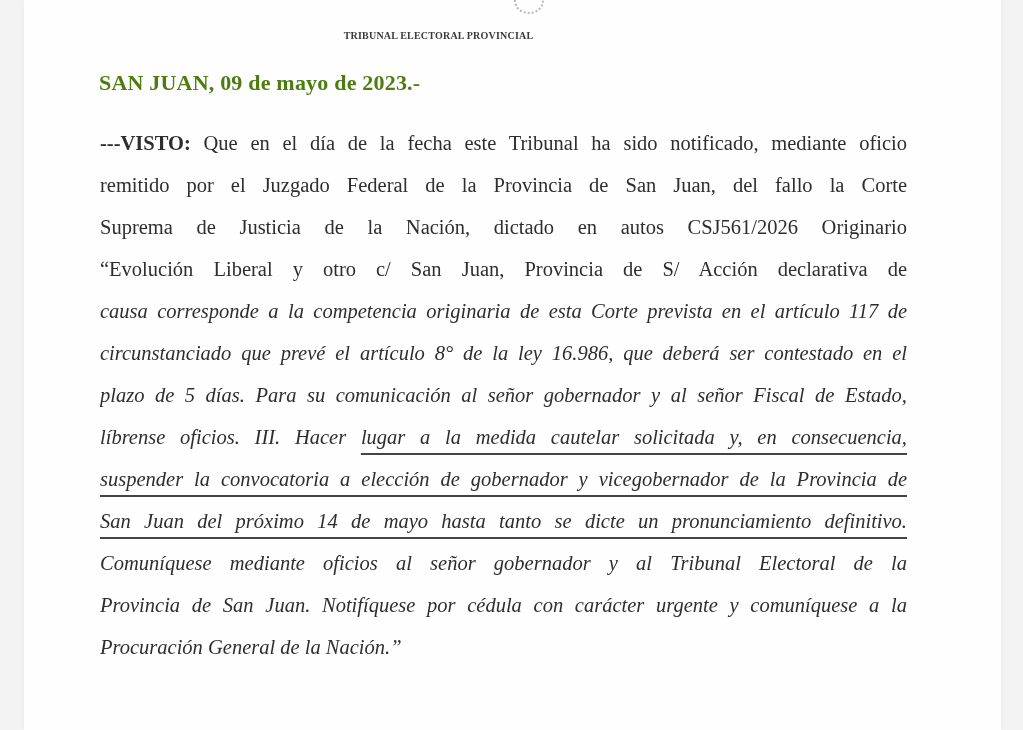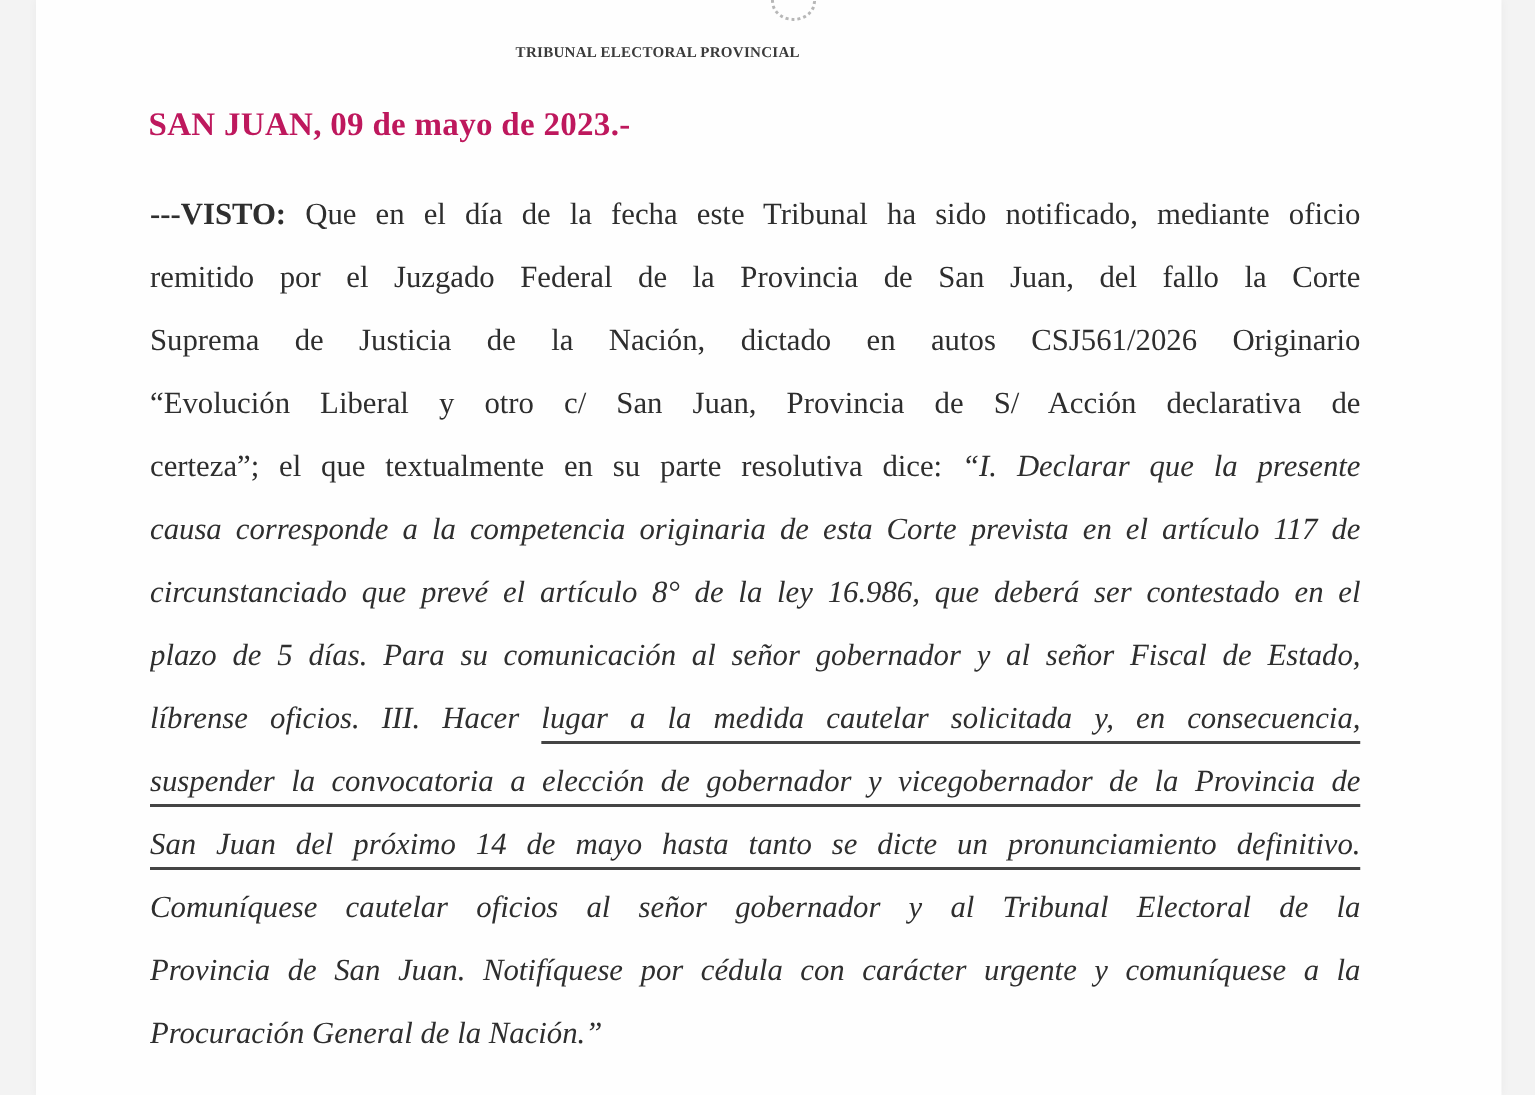--- a/index.html
+++ b/index.html
@@ -23,21 +23,21 @@
   }
   .header {
     position: absolute; left: 0; width: 851px; top: 30px;
     text-align: center;
     font-size: 10px; font-weight: bold; letter-spacing: 0.2px;
     color: #3a3a3a;
     margin-left: 13px;
   }
   .date-line {
     position: absolute; left: 99px; top: 70px;
-    font-size: 22px; font-weight: bold; color: #be185d;
+    font-size: 22px; font-weight: bold; color: #4d7c0f;
     letter-spacing: 0.2px;
   }
   .body-text {
     position: absolute; left: 100px; top: 122px; width: 807px;
     font-size: 20.5px; line-height: 42px; color: #2e2e2e;
   }
   .line {
     display: block; height: 42px; white-space: nowrap;
     text-align: justify; text-align-last: justify;
     overflow: hidden;
@@ -61,23 +61,22 @@
 
 <div class="header">TRIBUNAL ELECTORAL PROVINCIAL</div>
 
 <div class="date-line">SAN JUAN, 09 de mayo de 2023.-</div>
 
 <div class="body-text">
   <span class="line"><span class="b">---VISTO:</span><span> Que en el día de la fecha este Tribunal ha sido notificado, mediante oficio</span></span>
   <span class="line"><span>remitido por el Juzgado Federal de la Provincia de San Juan, del fallo la Corte</span></span>
   <span class="line"><span>Suprema de Justicia de la Nación, dictado en autos CSJ561/2026 Originario</span></span>
   <span class="line"><span>“Evolución Liberal y otro c/ San Juan, Provincia de S/ Acción declarativa de</span></span>
-  <span class="line"><span>certeza”; el que textualmente en su parte resolutiva dice: </span><span class="it">“I. Declarar que la presente</span></span>
   <span class="line it"><span>causa corresponde a la competencia originaria de esta Corte prevista en el artículo 117 de</span></span>
   <span class="line it"><span>circunstanciado que prevé el artículo 8° de la ley 16.986, que deberá ser contestado en el</span></span>
   <span class="line it"><span>plazo de 5 días. Para su comunicación al señor gobernador y al señor Fiscal de Estado,</span></span>
   <span class="line it"><span>líbrense oficios. III. Hacer </span><span class="ul">lugar a la medida cautelar solicitada y, en consecuencia,</span></span>
   <span class="line it"><span class="ul">suspender la convocatoria a elección de gobernador y vicegobernador de la Provincia de</span></span>
   <span class="line it"><span class="ul">San Juan del próximo 14 de mayo hasta tanto se dicte un pronunciamiento definitivo.</span></span>
-  <span class="line it"><span>Comuníquese cautelar oficios al señor gobernador y al Tribunal Electoral de la</span></span>
+  <span class="line it"><span>Comuníquese mediante oficios al señor gobernador y al Tribunal Electoral de la</span></span>
   <span class="line it"><span>Provincia de San Juan. Notifíquese por cédula con carácter urgente y comuníquese a la</span></span>
   <span class="line it last"><span>Procuración General de la Nación.”</span></span>
 </div>
 
 </body></html>

